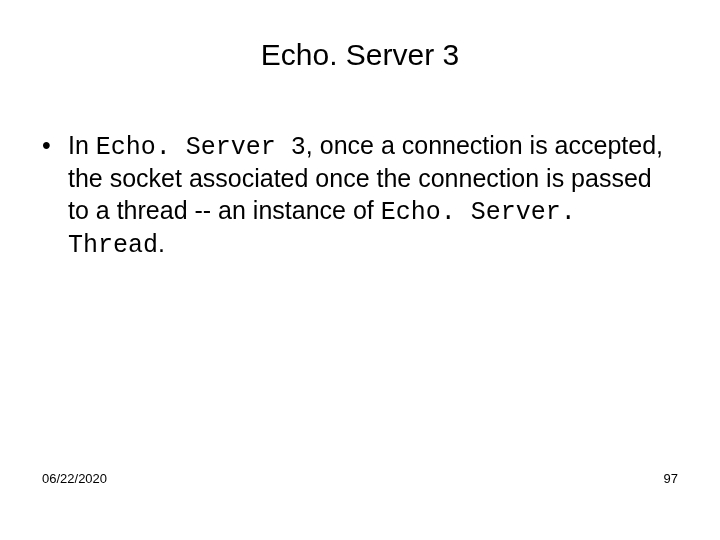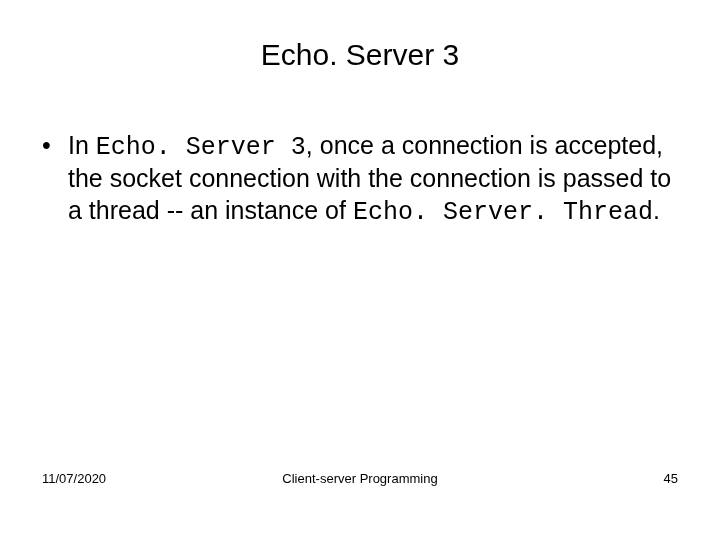--- a/index.html
+++ b/index.html
@@ -75,24 +75,23 @@
 </head>
 <body>
 
 <div class="slide">
 
   <div class="title">Echo. Server 3</div>
 
   <div class="body">
     <ul class="bullets">
       <li>
-        <span>In </span><span class="code">Echo. Server 3</span><span>, once a connection is accepted, the socket connection with the connection is passed to a thread -- an instance of </span><span class="code">Echo. Server. Thread</span><span>.</span>
+        <span>In </span><span class="code">Echo. Server 3</span><span>, once a connection is accepted, the socket associated once the connection is passed to a thread -- an instance of </span><span class="code">Echo. Server. Thread</span><span>.</span>
       </li>
     </ul>
   </div>
 
   <div class="footer">
-    <span>11/07/2020</span>
-    <span class="footer-center">Client-server Programming</span>
-    <span>45</span>
+    <span>06/22/2020</span>
+    <span>97</span>
   </div>
 
 </div>
 
 </body></html>

